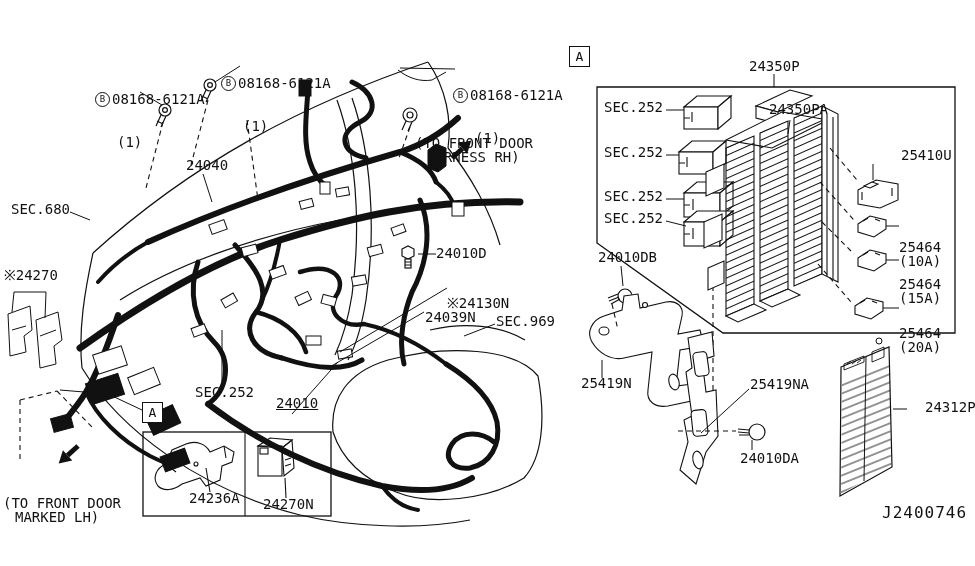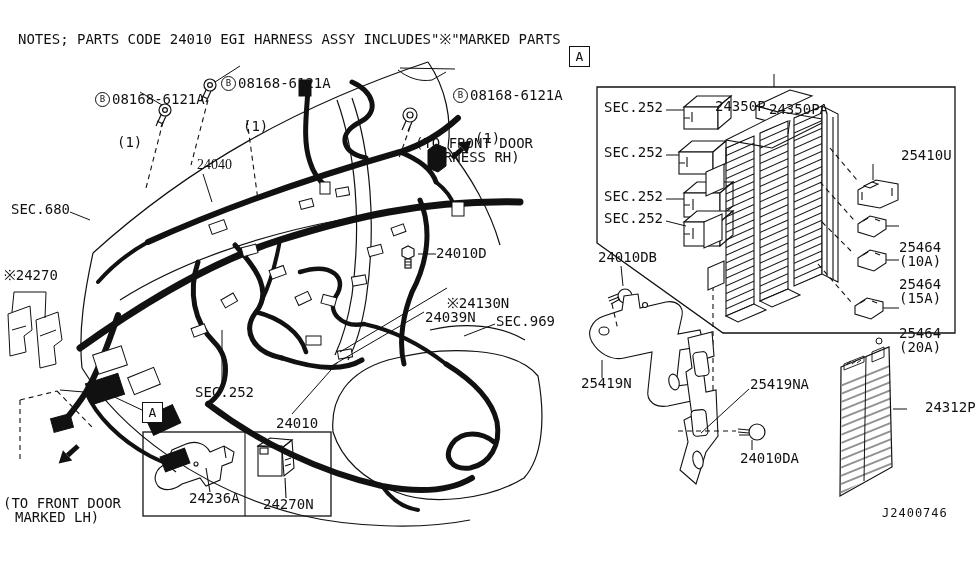--- a/index.html
+++ b/index.html
@@ -9,21 +9,21 @@
   .lbl{position:absolute;font-size:14px;line-height:14px;white-space:pre;color:#111;}
   .l2 span{display:block;}
   .l2 .ind{padding-left:12px;}
   .pnum{display:flex;align-items:flex-start;}
   .circ{display:inline-flex;width:13px;height:13px;border:1.3px solid #111;border-radius:50%;
         font-size:9px;line-height:9px;align-items:center;justify-content:center;
         margin-right:2px;flex:0 0 auto;}
   .qty{display:block;padding-left:22px;}
   .amark{position:absolute;width:19px;height:19px;border:1.5px solid #111;background:#fff;
          display:flex;align-items:center;justify-content:center;font-size:13px;z-index:3;}
-  .code{position:absolute;font-size:12px;line-height:16px;letter-spacing:1px;text-align:center;}
+  .code{position:absolute;font-size:16px;line-height:16px;letter-spacing:1px;text-align:center;}
 </style>
 </head>
 <body>
 
 <div id="stage">
 
 <svg id="art" width="975" height="566" viewBox="0 0 975 566">
   <defs>
     <pattern id="hatchBlock" patternUnits="userSpaceOnUse" width="8" height="7" patternTransform="rotate(-24)">
       <path d="M0,3.5 H8" stroke="#111" stroke-width="1"></path>
@@ -302,21 +302,20 @@
   <g fill="none" stroke="#111" stroke-width="1.1" stroke-dasharray="5,4">
     <path d="M830,148 L857,180"></path>
     <path d="M820,182 L854,220"></path>
     <path d="M822,222 L854,254"></path>
     <path d="M818,264 L851,302"></path>
     <path d="M678,431 L736,431"></path>
     <path d="M612,304 L618,330"></path>
   </g>
 </svg>
 
-<div class="lbl" style="left:18px;top:32px;">NOTES; PARTS CODE 24010 EGI HARNESS ASSY INCLUDES"※"MARKED PARTS</div>
 
 <div class="lbl" style="left:95px;top:64px;">
   <span class="pnum"><span class="circ">B</span><span>08168-6121A</span></span>
   <span class="qty">(1)</span>
 </div>
 <div class="lbl" style="left:221px;top:48px;">
   <span class="pnum"><span class="circ">B</span><span>08168-6121A</span></span>
   <span class="qty">(1)</span>
 </div>
 <div class="lbl" style="left:453px;top:60px;">
@@ -324,36 +323,36 @@
   <span class="qty">(1)</span>
 </div>
 
 <div class="lbl l2" style="left:415px;top:108px;">
   <span>(TO FRONT DOOR</span><span class="ind">HARNESS RH)</span>
 </div>
 <div class="lbl l2" style="left:3px;top:468px;">
   <span>(TO FRONT DOOR</span><span class="ind">MARKED LH)</span>
 </div>
 
-<div class="lbl" style="left:197px;top:158px;font-family:Liberation Serif, serif;">24040</div>
+<div class="lbl" style="left:186px;top:158px;">24040</div>
 <div class="lbl" style="left:11px;top:202px;">SEC.680</div>
 <div class="lbl" style="left:4px;top:268px;">※24270</div>
 <div class="lbl" style="left:436px;top:246px;">24010D</div>
 <div class="lbl" style="left:447px;top:276px;margin-top:20px;">※24130N</div>
 <div class="lbl" style="left:425px;top:310px;">24039N</div>
 <div class="lbl" style="left:496px;top:314px;">SEC.969</div>
 <div class="lbl" style="left:195px;top:385px;">SEC.252</div>
-<div class="lbl" style="left:276px;top:416px;">24010</div>
+<div class="lbl" style="left:276px;top:396px;text-decoration:underline;">24010</div>
 <div class="lbl" style="left:189px;top:491px;">24236A</div>
 <div class="lbl" style="left:263px;top:497px;">24270N</div>
 
 <div class="amark" style="left:142px;top:402px;">A</div>
 <div class="amark" style="left:569px;top:46px;">A</div>
 
-<div class="lbl" style="left:715px;top:59px;margin-top:40px;">24350P</div>
+<div class="lbl" style="left:749px;top:59px;">24350P</div>
 <div class="lbl" style="left:769px;top:102px;">24350PA</div>
 <div class="lbl" style="left:854px;top:148px;margin-left:47px;">25410U</div>
 
 <div class="lbl" style="left:604px;top:100px;">SEC.252</div>
 <div class="lbl" style="left:604px;top:145px;">SEC.252</div>
 <div class="lbl" style="left:604px;top:189px;">SEC.252</div>
 <div class="lbl" style="left:604px;top:211px;">SEC.252</div>
 
 <div class="lbl l2" style="left:899px;top:212px;">
   <span>25464</span><span>(10A)</span>

